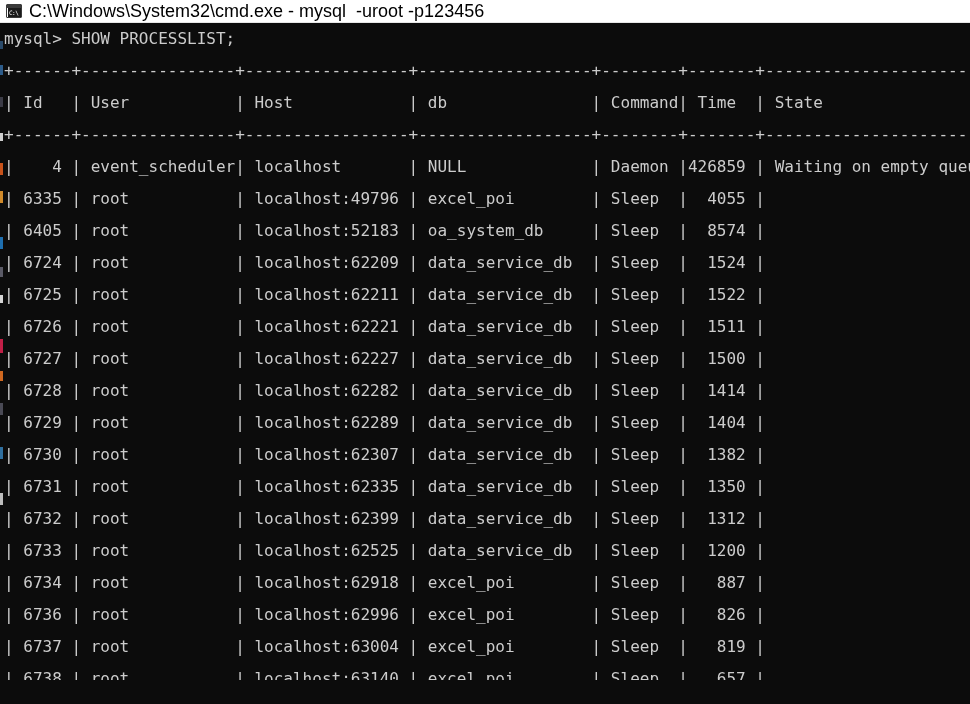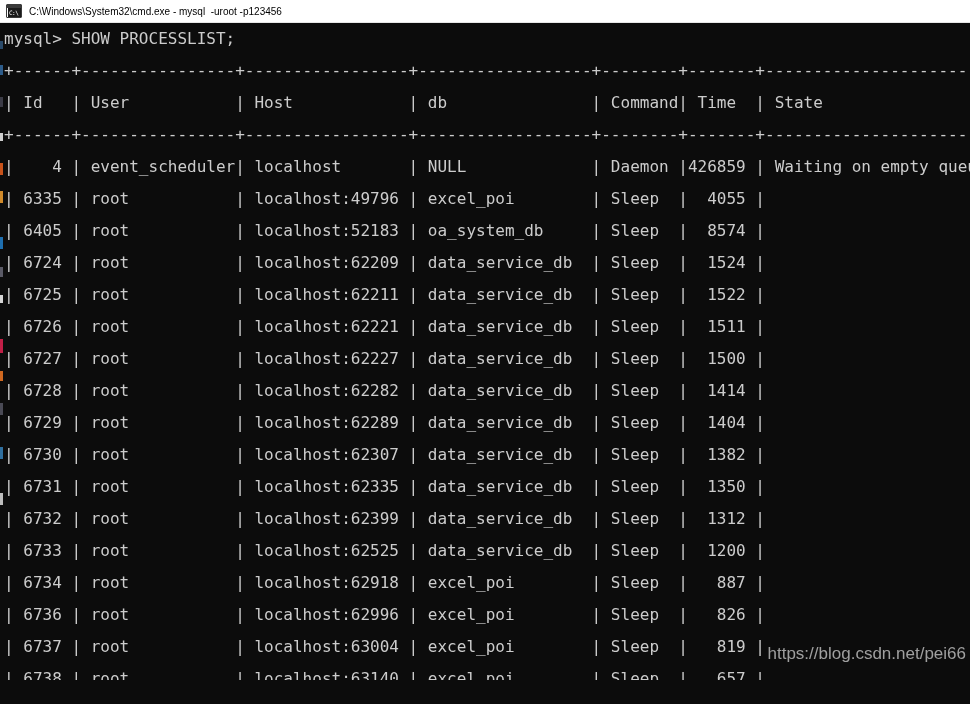--- a/index.html
+++ b/index.html
@@ -51,21 +51,21 @@
     font-size: 6px;
     line-height: 9px;
     letter-spacing: -0.5px;
     text-align: left;
     padding-left: 1px;
     box-sizing: border-box;
     overflow: hidden;
   }
   #titlebar .title-text {
     font-family: "Liberation Sans", sans-serif;
-    font-size: 10px;
+    font-size: 18px;
     color: #000000;
     white-space: pre;
     line-height: 23px;
   }
 
   
   #terminal {
     position: relative;
     width: 970px;
     height: 657px;
@@ -158,14 +158,13 @@
   <div class="app-icon">
     <div class="bar"></div>
     <div class="glyph">C:\</div>
   </div>
   <div class="title-text">C:\Windows\System32\cmd.exe - mysql  -uroot -p123456</div>
 </div>
 
 <div id="terminal">
   <div id="edge-bleed"></div>
   <pre id="screen"><span class="ln">mysql&gt; SHOW PROCESSLIST;</span><span class="ln rule">+------+----------------+-----------------+------------------+--------+-------+----------------------------+--------+</span><span class="ln">| Id   | User           | Host            | db               | Command| Time  | State                      | Info   |</span><span class="ln rule">+------+----------------+-----------------+------------------+--------+-------+----------------------------+--------+</span><span class="ln">|    4 | event_scheduler| localhost       | NULL             | Daemon |426859 | Waiting on empty queue     | NULL   |</span><span class="ln">| 6335 | root           | localhost:49796 | excel_poi        | Sleep  |  4055 |                            | NULL   |</span><span class="ln">| 6405 | root           | localhost:52183 | oa_system_db     | Sleep  |  8574 |                            | NULL   |</span><span class="ln">| 6724 | root           | localhost:62209 | data_service_db  | Sleep  |  1524 |                            | NULL   |</span><span class="ln">| 6725 | root           | localhost:62211 | data_service_db  | Sleep  |  1522 |                            | NULL   |</span><span class="ln">| 6726 | root           | localhost:62221 | data_service_db  | Sleep  |  1511 |                            | NULL   |</span><span class="ln">| 6727 | root           | localhost:62227 | data_service_db  | Sleep  |  1500 |                            | NULL   |</span><span class="ln">| 6728 | root           | localhost:62282 | data_service_db  | Sleep  |  1414 |                            | NULL   |</span><span class="ln">| 6729 | root           | localhost:62289 | data_service_db  | Sleep  |  1404 |                            | NULL   |</span><span class="ln">| 6730 | root           | localhost:62307 | data_service_db  | Sleep  |  1382 |                            | NULL   |</span><span class="ln">| 6731 | root           | localhost:62335 | data_service_db  | Sleep  |  1350 |                            | NULL   |</span><span class="ln">| 6732 | root           | localhost:62399 | data_service_db  | Sleep  |  1312 |                            | NULL   |</span><span class="ln">| 6733 | root           | localhost:62525 | data_service_db  | Sleep  |  1200 |                            | NULL   |</span><span class="ln">| 6734 | root           | localhost:62918 | excel_poi        | Sleep  |   887 |                            | NULL   |</span><span class="ln">| 6736 | root           | localhost:62996 | excel_poi        | Sleep  |   826 |                            | NULL   |</span><span class="ln">| 6737 | root           | localhost:63004 | excel_poi        | Sleep  |   819 |                            | NULL   |</span><span class="ln">| 6738 | root           | localhost:63140 | excel_poi        | Sleep  |   657 |                            | NULL   |</span><span class="ln">| 6739 | root           | localhost:63227 | excel_poi        | Query  |     0 | waiting for handler commit | commit |</span></pre>
-  <div id="watermark">https://blog.csdn.net/pei66</div>
 </div>
 
 </body></html>

